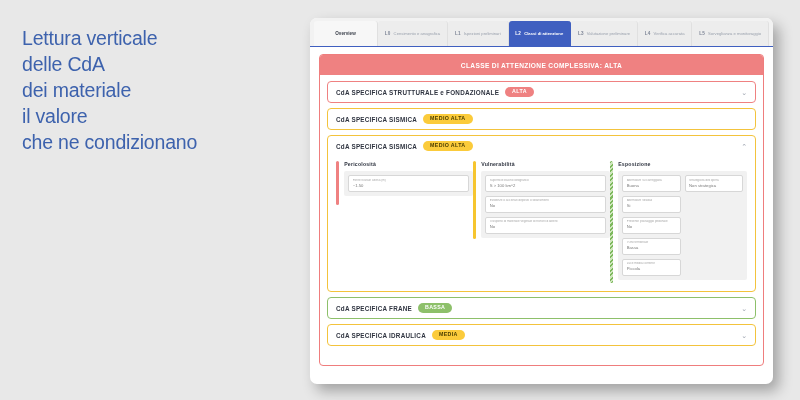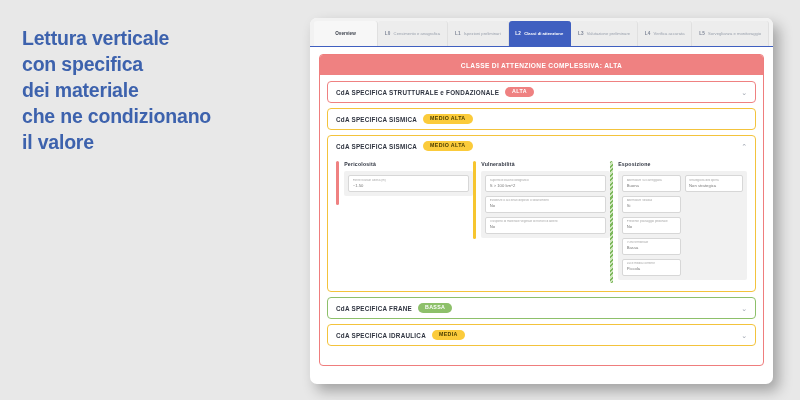--- a/index.html
+++ b/index.html
@@ -10,21 +10,21 @@
     overflow: hidden;
     position: relative;
   }
 
   
   #caption {
     position: absolute;
     left: 22px; top: 26px;
     width: 255px;
     color: #3d62ad;
-    font-weight: bold;
+    font-weight: normal;
     font-size: 19.5px;
     line-height: 1.33;
     letter-spacing: -0.2px;
   }
   #caption .cl { display: block; white-space: nowrap; }
 
   
   #window {
     position: absolute;
     left: 310px; top: 18px;
@@ -148,24 +148,24 @@
   .field-value {
     font-size: 4.2px; color: #7a7a7a; margin-top: 1.5px; line-height: 1.15;
     white-space: nowrap; overflow: hidden; text-overflow: ellipsis;
   }
 </style>
 </head>
 <body>
 
 <div id="caption">
     <span class="cl">Lettura verticale</span>
-    <span class="cl">con specifica</span>
+    <span class="cl">delle CdA</span>
     <span class="cl">dei materiale</span>
+    <span class="cl">il valore</span>
     <span class="cl">che ne condizionano</span>
-    <span class="cl">il valore</span>
   </div>
 
 <div id="window">
 
   <div id="tabstrip">
       <div class="tab">
         <span class="tab-label">Overview</span>
       </div>
       <div class="tab">
         <span class="tab-code">L0</span>

